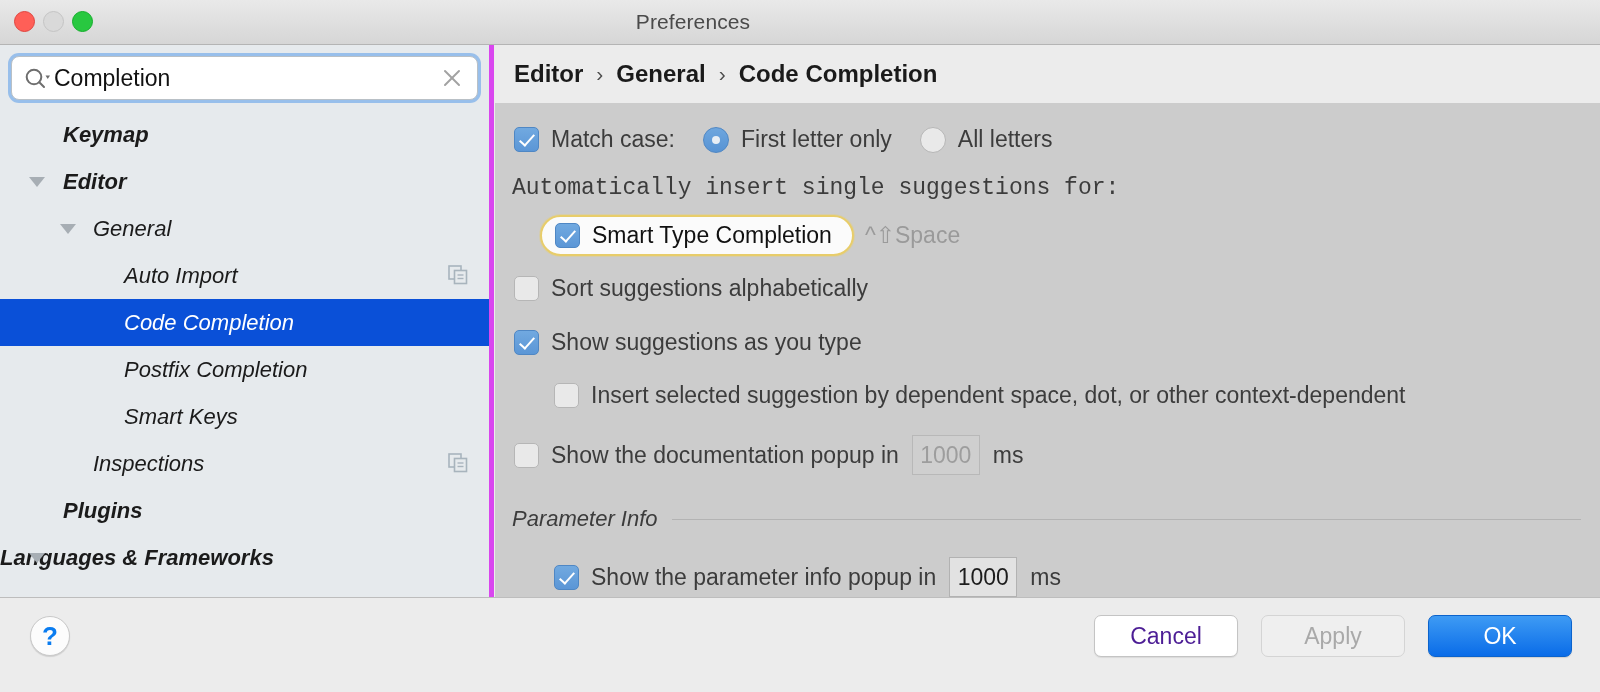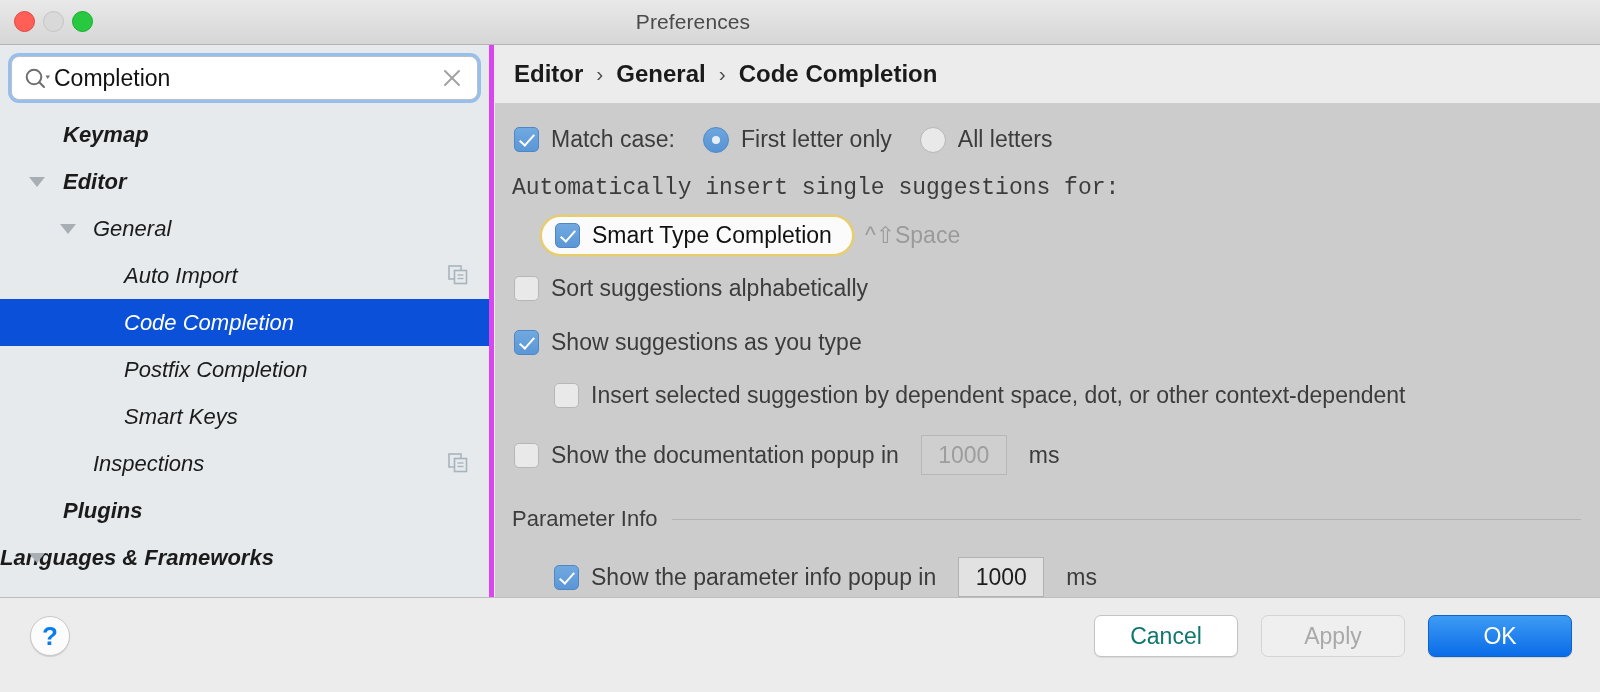--- a/index.html
+++ b/index.html
@@ -245,47 +245,48 @@
   .hl-pill .lbl { color: #111111; }
 
   .shortcut {
     font-size: 23px;
     color: #9a9a9a;
     margin-left: 11px;
   }
 
   
   .numfield {
-    width: 86px;
+    width: 68px;
     height: 40px;
     background: #e2e2e2;
     border: 1px solid #b2b2b2;
     box-sizing: border-box;
     display: flex;
     align-items: center;
     justify-content: center;
     font-size: 23px;
     color: #1c1c1c;
-    margin: 0 22px;
+    margin: 0 13px;
   }
   .numfield.disabled {
     background: #cfcfcf;
     border-color: #b8b8b8;
     color: #9d9d9d;
   }
   .units {
     font-size: 23px;
     color: #3c3c3c;
   }
 
   
   .group-head {
     display: flex;
     align-items: center;
     gap: 14px;
+    font-style: italic;
   }
   .group-head .gt {
     font-size: 22px;
     color: #3c3c3c;
   }
   .group-head .gline {
     flex: 1 1 auto;
     height: 1px;
     background: #b3b3b3;
   }
@@ -331,21 +332,21 @@
     display: flex;
     align-items: center;
     justify-content: center;
     box-sizing: border-box;
     cursor: default;
     padding: 0 16px;
   }
   .btn-default {
     background: #ffffff;
     border: 1px solid #c4c4c4;
-    color: #0f766e;
+    color: #4c1d95;
     box-shadow: 0 1px 1px rgba(0,0,0,0.08);
   }
   .btn-disabled {
     background: #efefef;
     border: 1px solid #d4d4d4;
     color: #a9a9a9;
   }
   .btn-primary {
     background: linear-gradient(to bottom, #3e9bf4 0%, #0a6ce8 100%);
     border: 1px solid #0b63cc;

